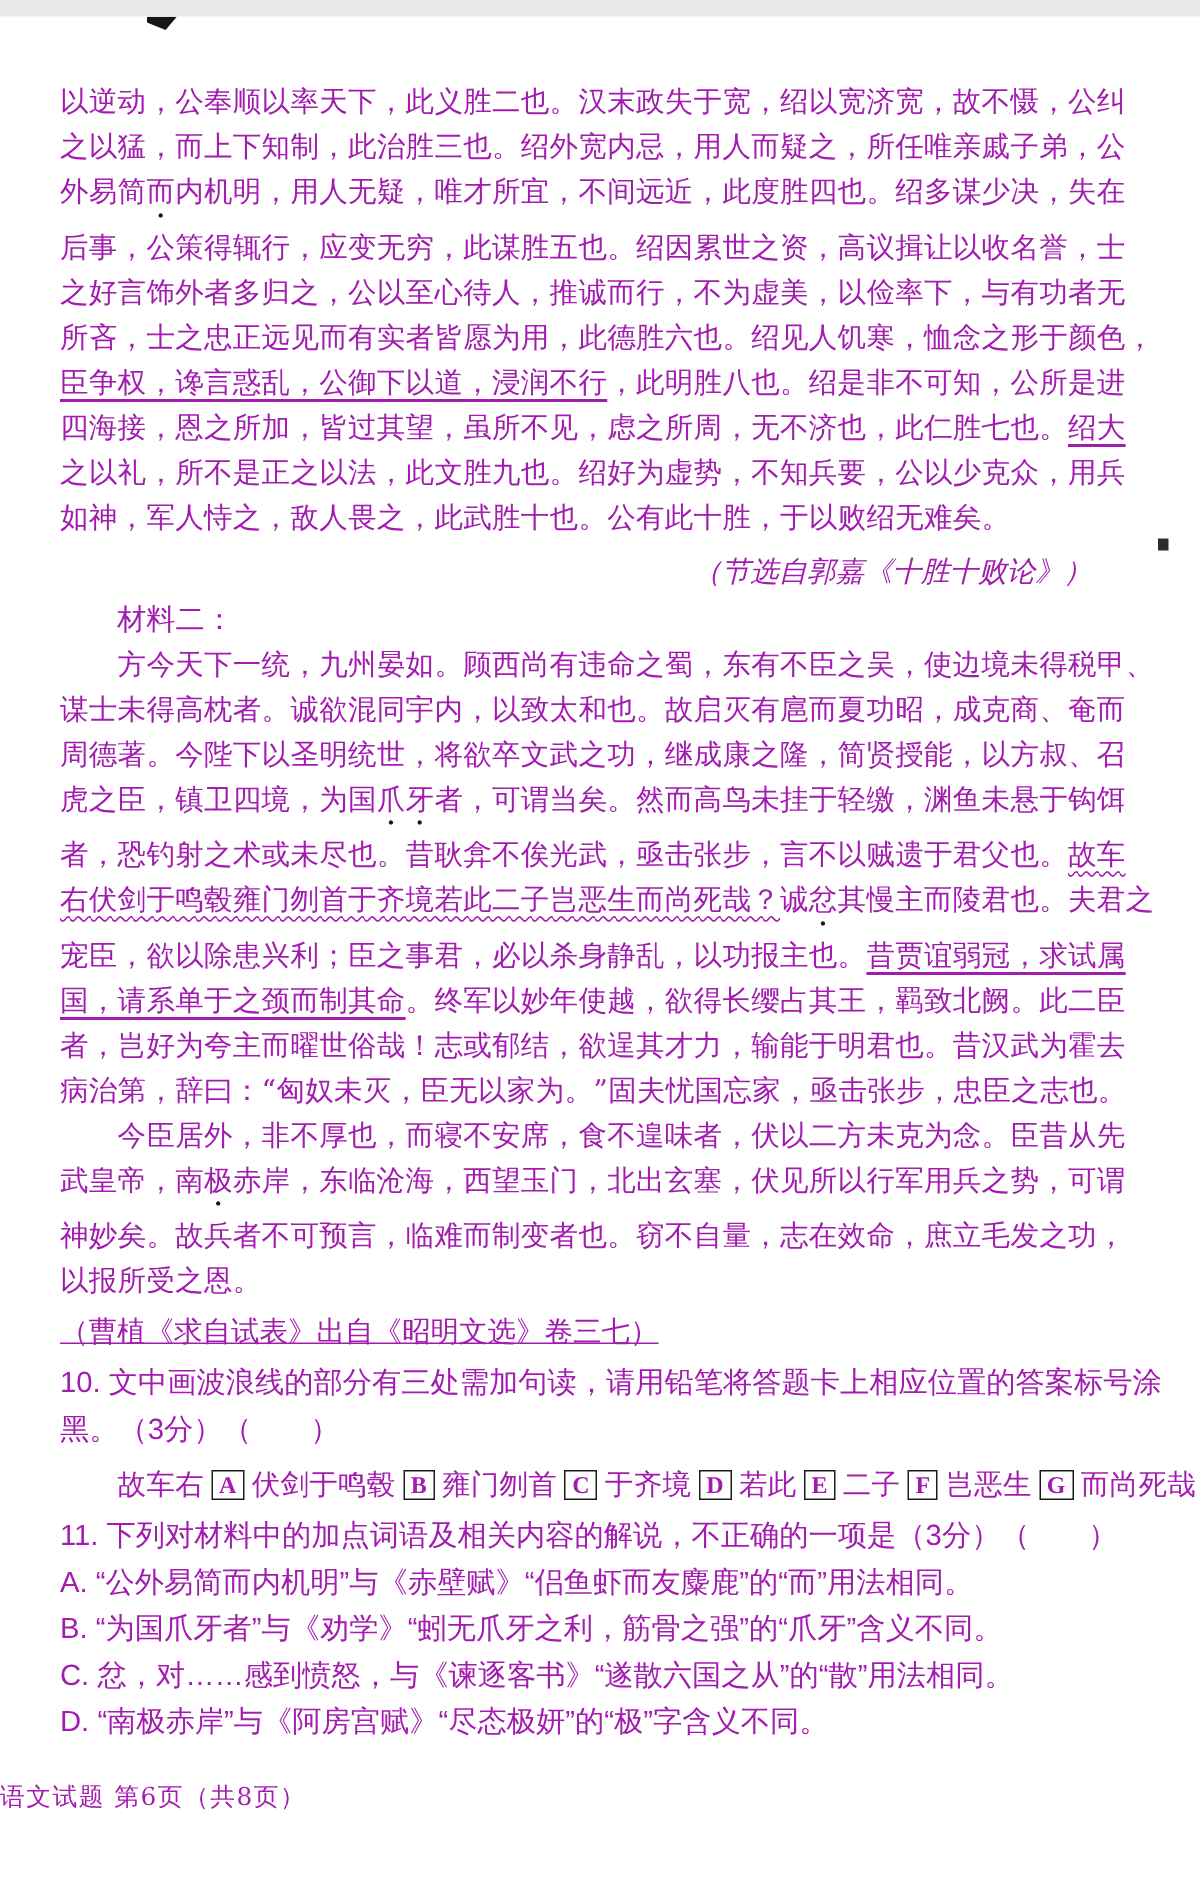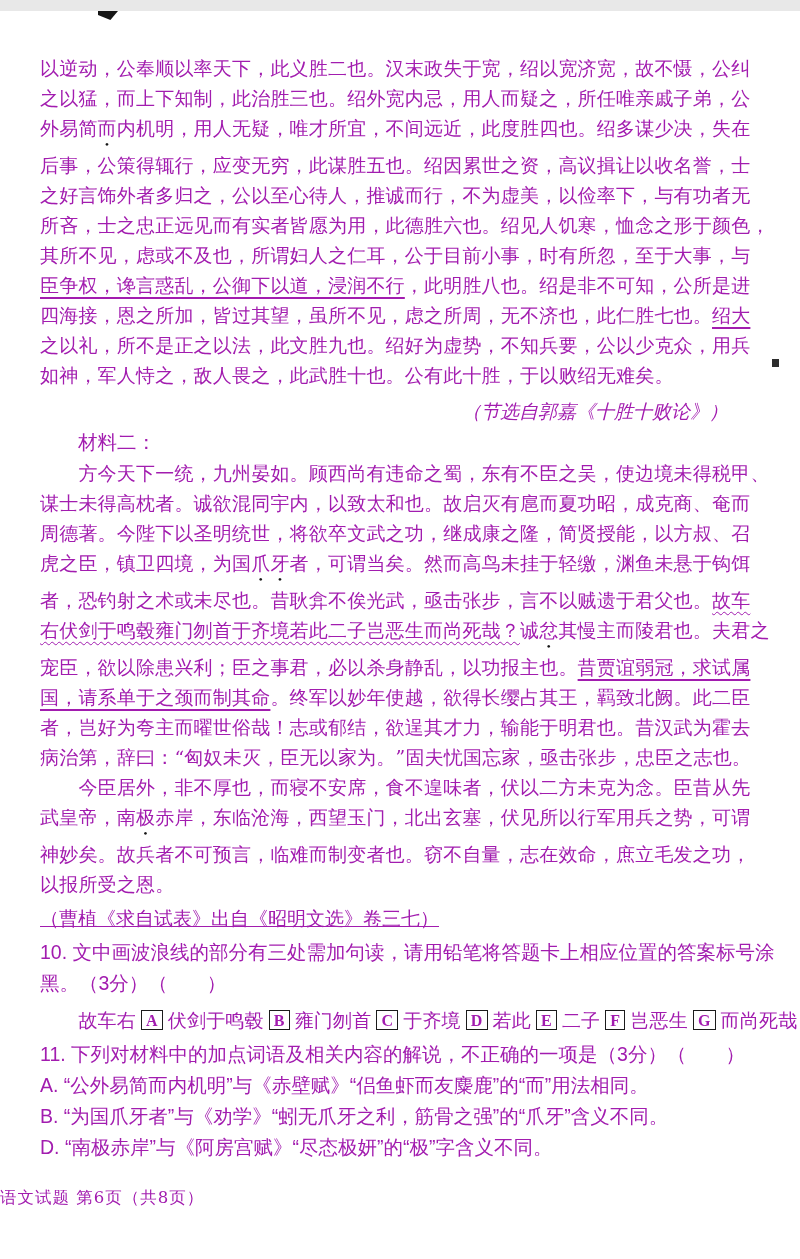--- a/index.html
+++ b/index.html
@@ -104,21 +104,20 @@
 
   <div class="content">
 
     <div>
         <div class="tline"><span>以逆动，公奉顺以率天下，此义胜二也。汉末政失于宽，绍以宽济宽，故不慑，公纠</span></div>
         <div class="tline"><span>之以猛，而上下知制，此治胜三也。绍外宽内忌，用人而疑之，所任唯亲戚子弟，公</span></div>
         <div class="tline"><span>外易简</span><span class="seg-d">而</span><span>内机明，用人无疑，唯才所宜，不间远近，此度胜四也。绍多谋少决，失在</span></div>
         <div class="tline"><span>后事，公策得辄行，应变无穷，此谋胜五也。绍因累世之资，高议揖让以收名誉，士</span></div>
         <div class="tline"><span>之好言饰外者多归之，公以至心待人，推诚而行，不为虚美，以俭率下，与有功者无</span></div>
         <div class="tline"><span>所吝，士之忠正远见而有实者皆愿为用，此德胜六也。绍见人饥寒，恤念之形于颜色，</span></div>
-        <div class="tline"><span>其所不见，虑或不及也，所谓妇人之仁耳，公于目前小事，时有所忽，至于大事，与</span></div>
         <div class="tline"><span class="seg-u">臣争权，谗言惑乱，公御下以道，浸润不行</span><span>，此明胜八也。绍是非不可知，公所是进</span></div>
         <div class="tline"><span>四海接，恩之所加，皆过其望，虽所不见，虑之所周，无不济也，此仁胜七也。</span><span class="seg-u">绍大</span></div>
         <div class="tline"><span>之以礼，所不是正之以法，此文胜九也。绍好为虚势，不知兵要，公以少克众，用兵</span></div>
         <div class="tline"><span>如神，军人恃之，敌人畏之，此武胜十也。公有此十胜，于以败绍无难矣。</span></div>
       </div>
 
     <div class="attribution">（节选自郭嘉《十胜十败论》）</div>
 
     <div class="heading">材料二：</div>
 
@@ -147,20 +146,21 @@
       <div class="qline">10. 文中画波浪线的部分有三处需加句读，请用铅笔将答题卡上相应位置的答案标号涂</div>
       <div class="qline">黑。（3分）（　　）</div>
       <div class="tline sentence-line"><span>　　故车右</span><span class="seg-box">A</span><span>伏剑于鸣毂</span><span class="seg-box">B</span><span>雍门刎首</span><span class="seg-box">C</span><span>于齐境</span><span class="seg-box">D</span><span>若此</span><span class="seg-box">E</span><span>二子</span><span class="seg-box">F</span><span>岂恶生</span><span class="seg-box">G</span><span>而尚死哉？</span></div>
     </div>
 
     <div>
       <div class="qline">11. 下列对材料中的加点词语及相关内容的解说，不正确的一项是（3分）（　　）</div>
       <div>
           <div class="qline">A. “公外易简而内机明”与《赤壁赋》“侣鱼虾而友麋鹿”的“而”用法相同。</div>
           <div class="qline">B. “为国爪牙者”与《劝学》“蚓无爪牙之利，筋骨之强”的“爪牙”含义不同。</div>
+          <div class="qline">C. 忿，对……感到愤怒，与《谏逐客书》“遂散六国之从”的“散”用法相同。</div>
           <div class="qline">D. “南极赤岸”与《阿房宫赋》“尽态极妍”的“极”字含义不同。</div>
         </div>
     </div>
 
   </div>
 
   <div class="footer">语文试题 第6页（共8页）</div>
 </div>
 
 </body></html>

